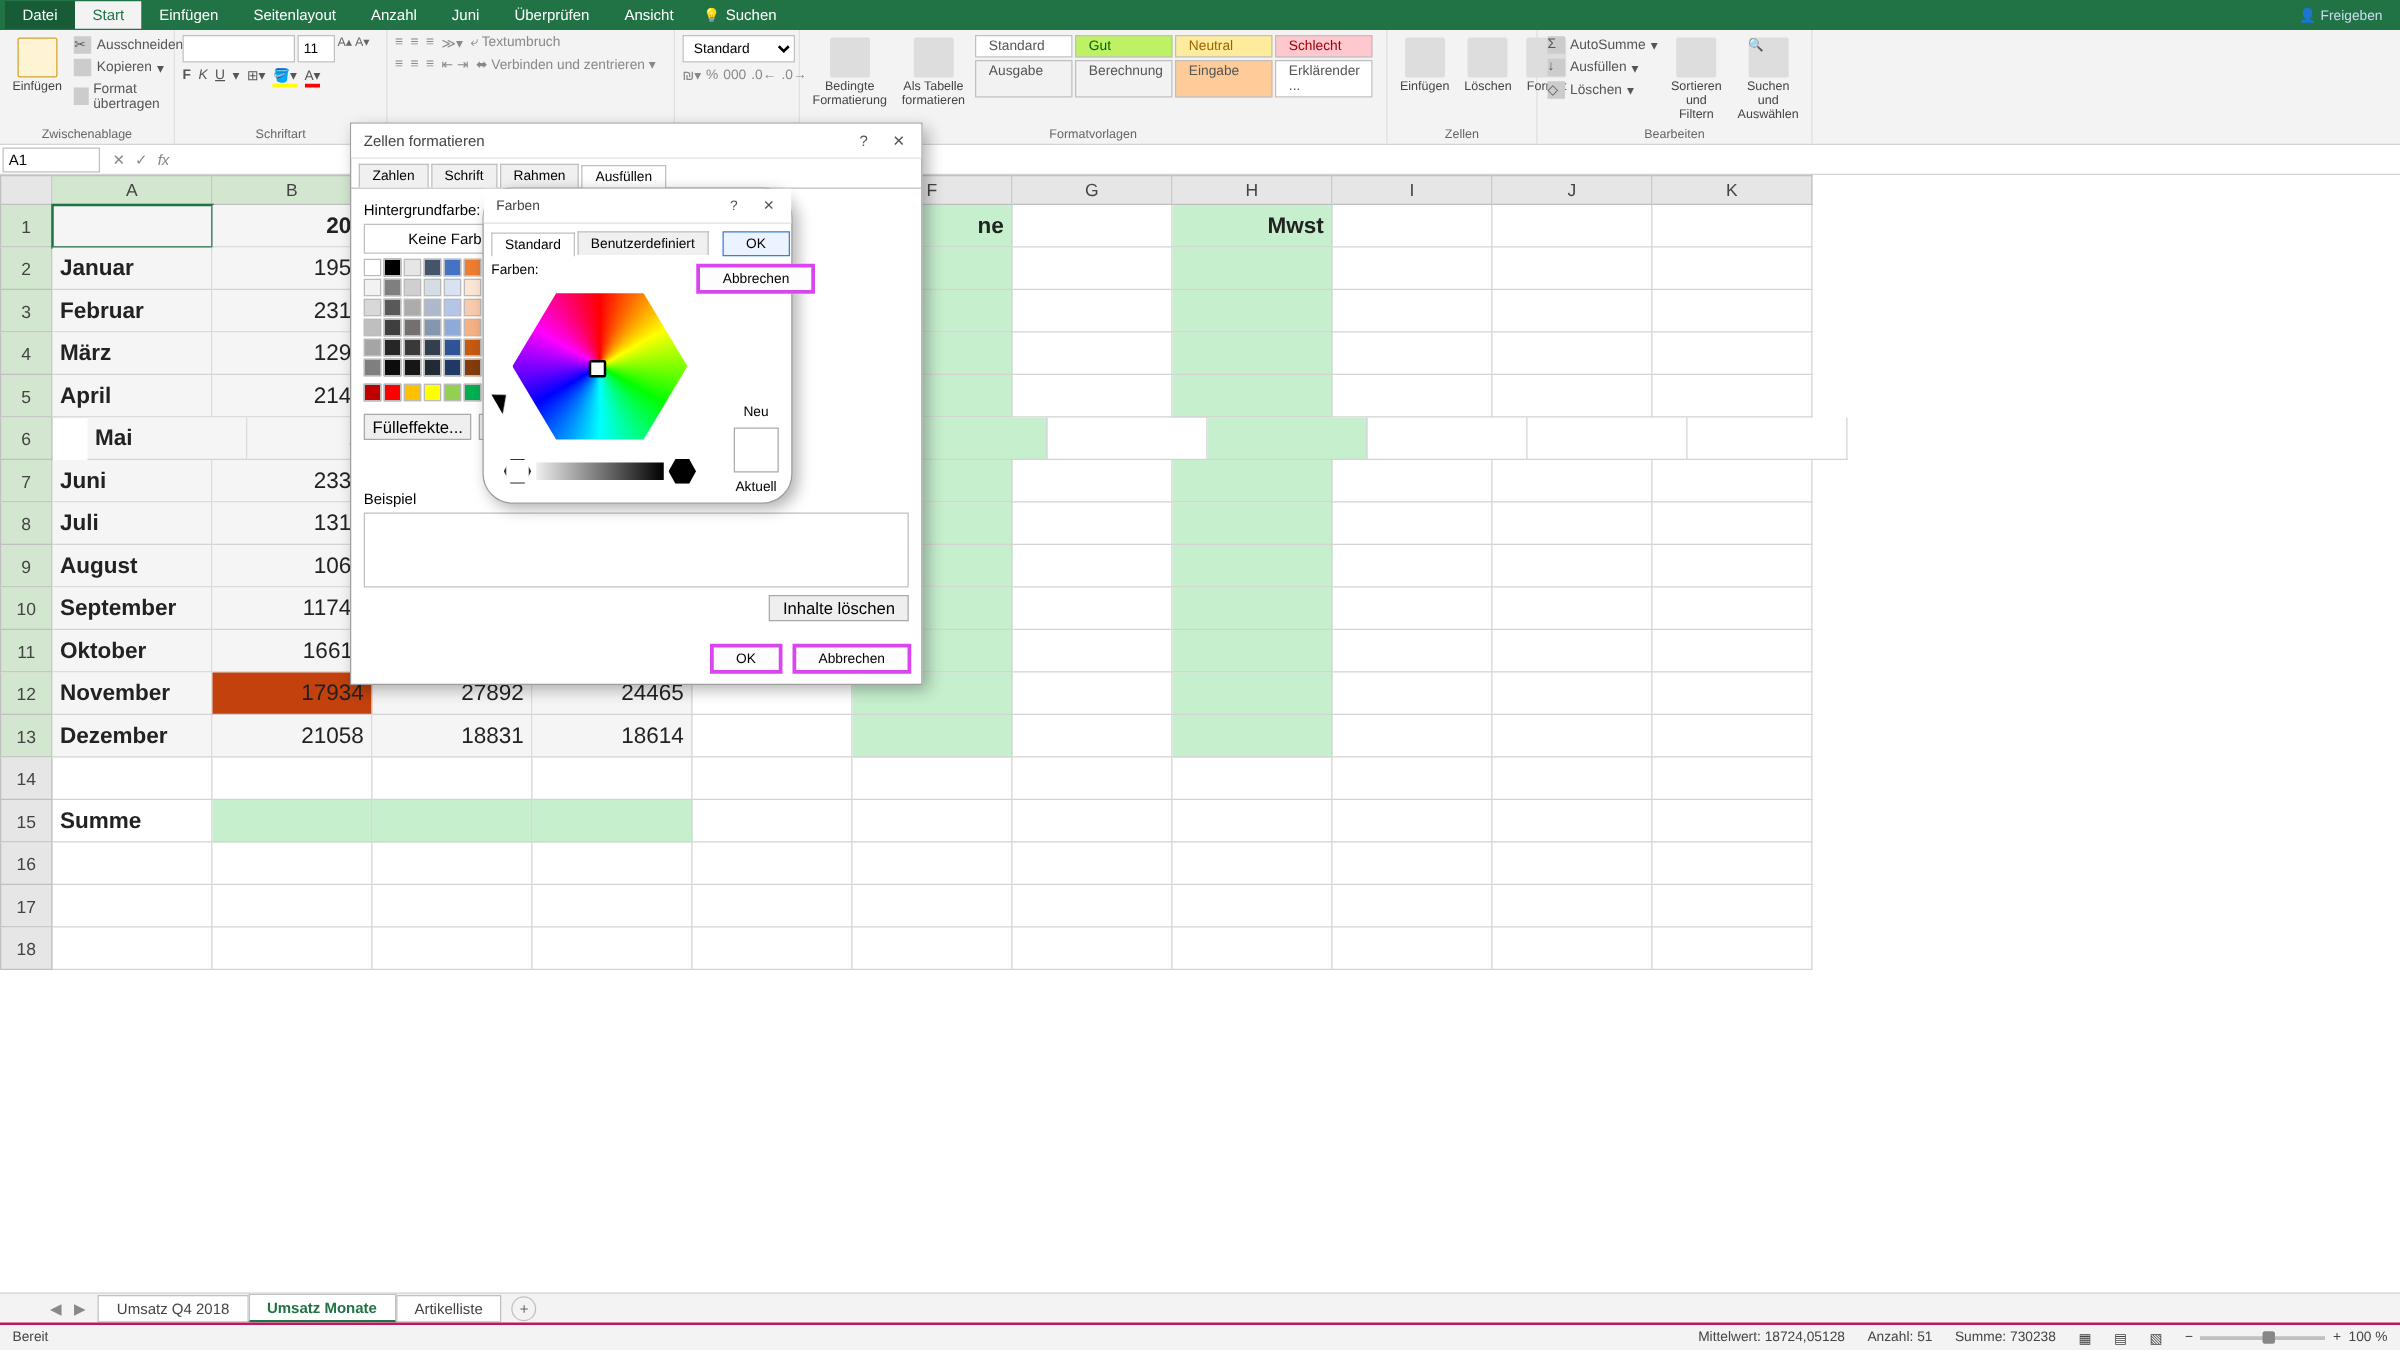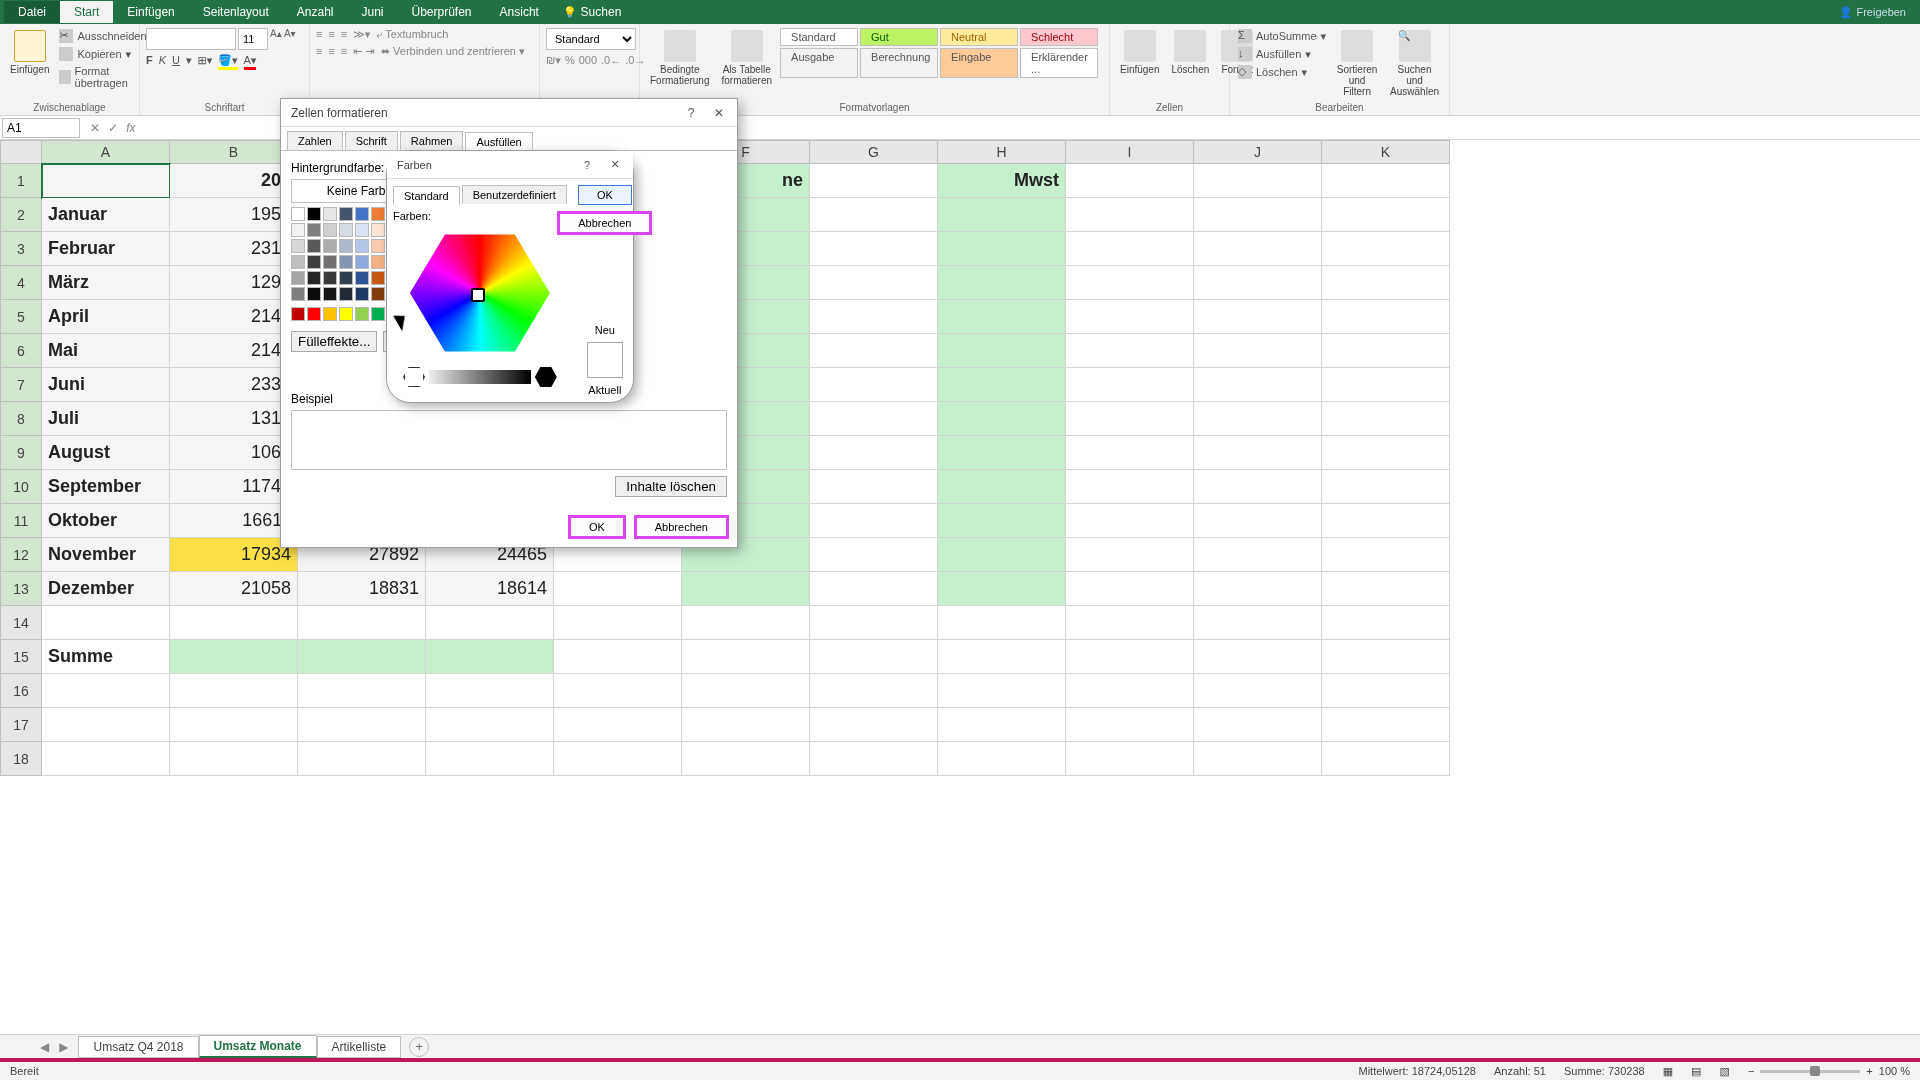--- a/index.html
+++ b/index.html
@@ -59,21 +59,21 @@
 
 .cA { width: 128px; } .cB { width: 128px; } .cC { width: 128px; } .cD { width: 128px; } .cE { width: 128px; } .cF { width: 128px; } .cG { width: 128px; } .cH { width: 128px; } .cI { width: 128px; } .cJ { width: 128px; } .cK { width: 128px; }
 
 
 .sheettabs { position: absolute; bottom: 22px; left: 0; right: 0; height: 24px; background: #f3f3f3; border-top: 1px solid #d4d4d4; display: flex; align-items: center; padding-left: 40px; font-size: 12px; }
 .sheettabs .st { padding: 3px 14px; border: 1px solid #c0c0c0; background: #fff; color: #444; cursor: pointer; }
 .sheettabs .st.active { background: #fff; border-bottom: 2px solid #217346; color: #217346; font-weight: 600; }
 .sheettabs .addst { margin-left: 8px; width: 20px; height: 20px; border: 1px solid #c0c0c0; border-radius: 50%; display: flex; align-items: center; justify-content: center; color: #666; }
 
 
-.statusbar { position: absolute; bottom: 0; left: 0; right: 0; height: 22px; background: #f3f3f3; border-top: 4px solid #be185d; display: flex; align-items: center; justify-content: space-between; font-size: 11px; color: #444; padding: 0 10px; }
+.statusbar { position: absolute; bottom: 0; left: 0; right: 0; height: 22px; background: #f3f3f3; border-top: 2px solid #be185d; display: flex; align-items: center; justify-content: space-between; font-size: 11px; color: #444; padding: 0 10px; }
 .statusbar .agg { display: flex; gap: 18px; }
 .zoom { display:flex; align-items:center; gap:6px; }
 .zoom .track { width: 100px; height: 3px; background: #c0c0c0; position: relative; }
 .zoom .track::after { content:''; position:absolute; left:50%; top:-4px; width:10px; height:10px; background:#888; border-radius:2px; }
 
 
 .dialog { position: absolute; background: #fff; border: 1px solid #9e9e9e; box-shadow: 4px 4px 12px rgba(0,0,0,.3); font-size: 12px; }
 .dlgtitle { height: 28px; background: #fff; border-bottom: 1px solid #e0e0e0; display: flex; align-items: center; justify-content: space-between; padding: 0 6px 0 10px; color: #444; }
 .dlgtitle .ctrls { display: flex; gap: 4px; }
 .dlgtitle .ctrls span { width: 24px; height: 20px; display: flex; align-items: center; justify-content: center; cursor: pointer; color: #555; }
@@ -365,21 +365,21 @@
         <div class="cell cD r" style="background: rgb(245, 245, 245);"></div>
         <div class="cell cE r"></div>
         <div class="cell cF r green"></div>
         <div class="cell cG r"></div>
         <div class="cell cH r green"></div>
         <div class="cell cI r"></div>
         <div class="cell cJ r"></div>
         <div class="cell cK r"></div>
       </div>
       <div class="row">
-        <div class="cell cA b" style="background: rgb(245, 245, 245);">Mai</div>
+        <div class="cell cA b" style="background: rgb(245, 245, 245); margin-left: 28px;">Mai</div>
         <div class="cell cB r" style="background: rgb(245, 245, 245);">2146</div>
         <div class="cell cC r" style="background: rgb(245, 245, 245);"></div>
         <div class="cell cD r" style="background: rgb(245, 245, 245);"></div>
         <div class="cell cE r"></div>
         <div class="cell cF r green"></div>
         <div class="cell cG r"></div>
         <div class="cell cH r green"></div>
         <div class="cell cI r"></div>
         <div class="cell cJ r"></div>
         <div class="cell cK r"></div>
@@ -444,21 +444,21 @@
         <div class="cell cE r"></div>
         <div class="cell cF r green"></div>
         <div class="cell cG r"></div>
         <div class="cell cH r green"></div>
         <div class="cell cI r"></div>
         <div class="cell cJ r"></div>
         <div class="cell cK r"></div>
       </div>
       <div class="row">
         <div class="cell cA b" style="background: rgb(245, 245, 245);">November</div>
-        <div class="cell cB r" style="background: #fde047; text-align: right;">17934</div>
+        <div class="cell cB r" style="background: #c2410c; text-align: right;">17934</div>
         <div class="cell cC r" style="background: rgb(245, 245, 245);">27892</div>
         <div class="cell cD r" style="background: rgb(245, 245, 245);">24465</div>
         <div class="cell cE r"></div>
         <div class="cell cF r green"></div>
         <div class="cell cG r"></div>
         <div class="cell cH r green"></div>
         <div class="cell cI r"></div>
         <div class="cell cJ r"></div>
         <div class="cell cK r"></div>
       </div>

